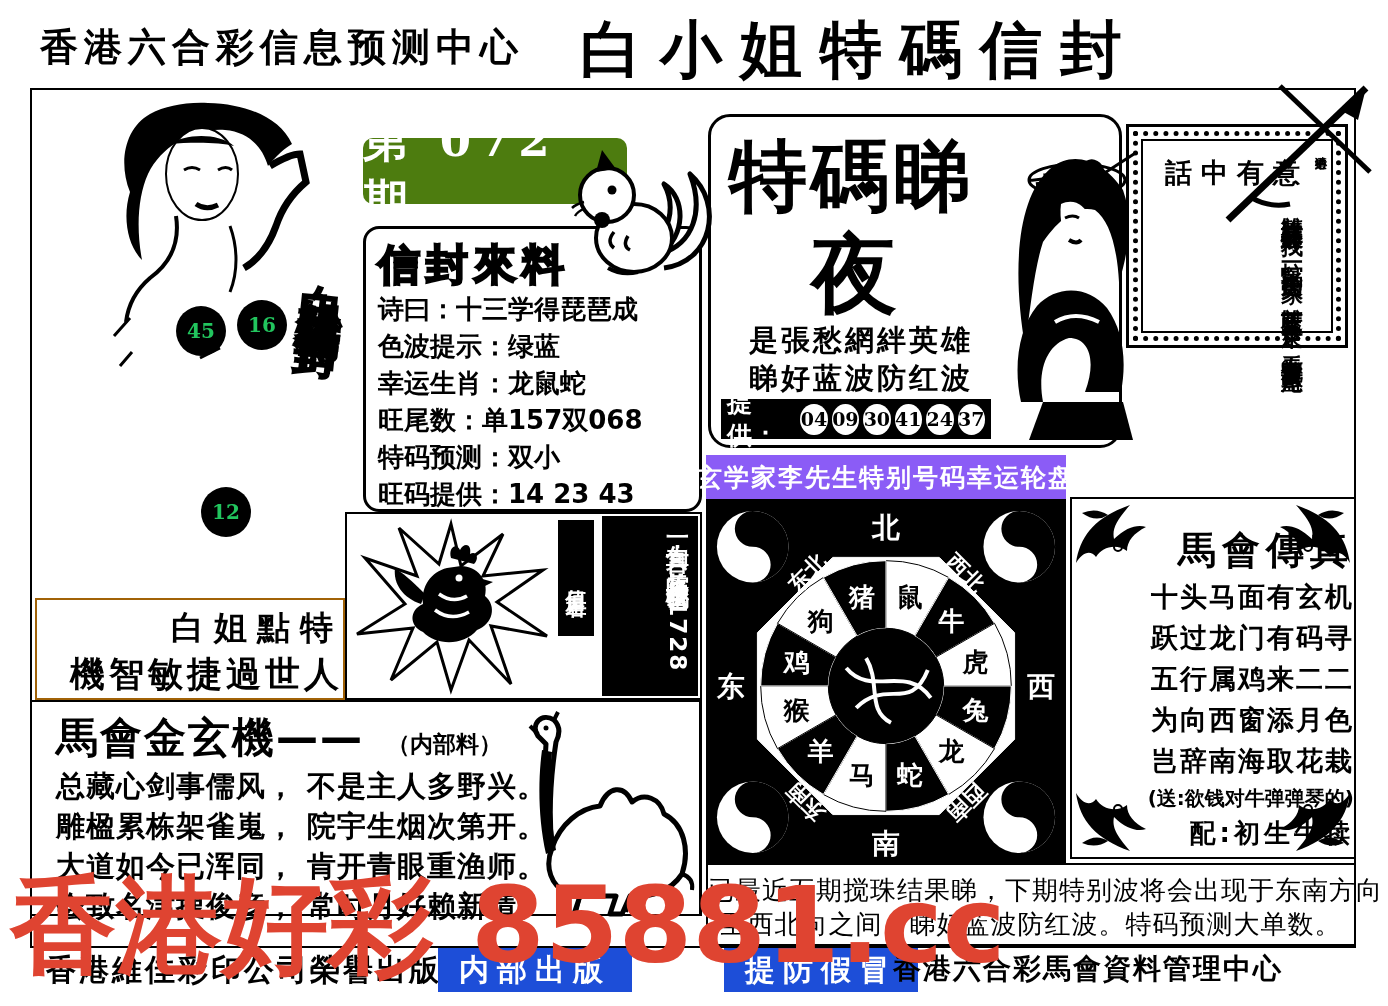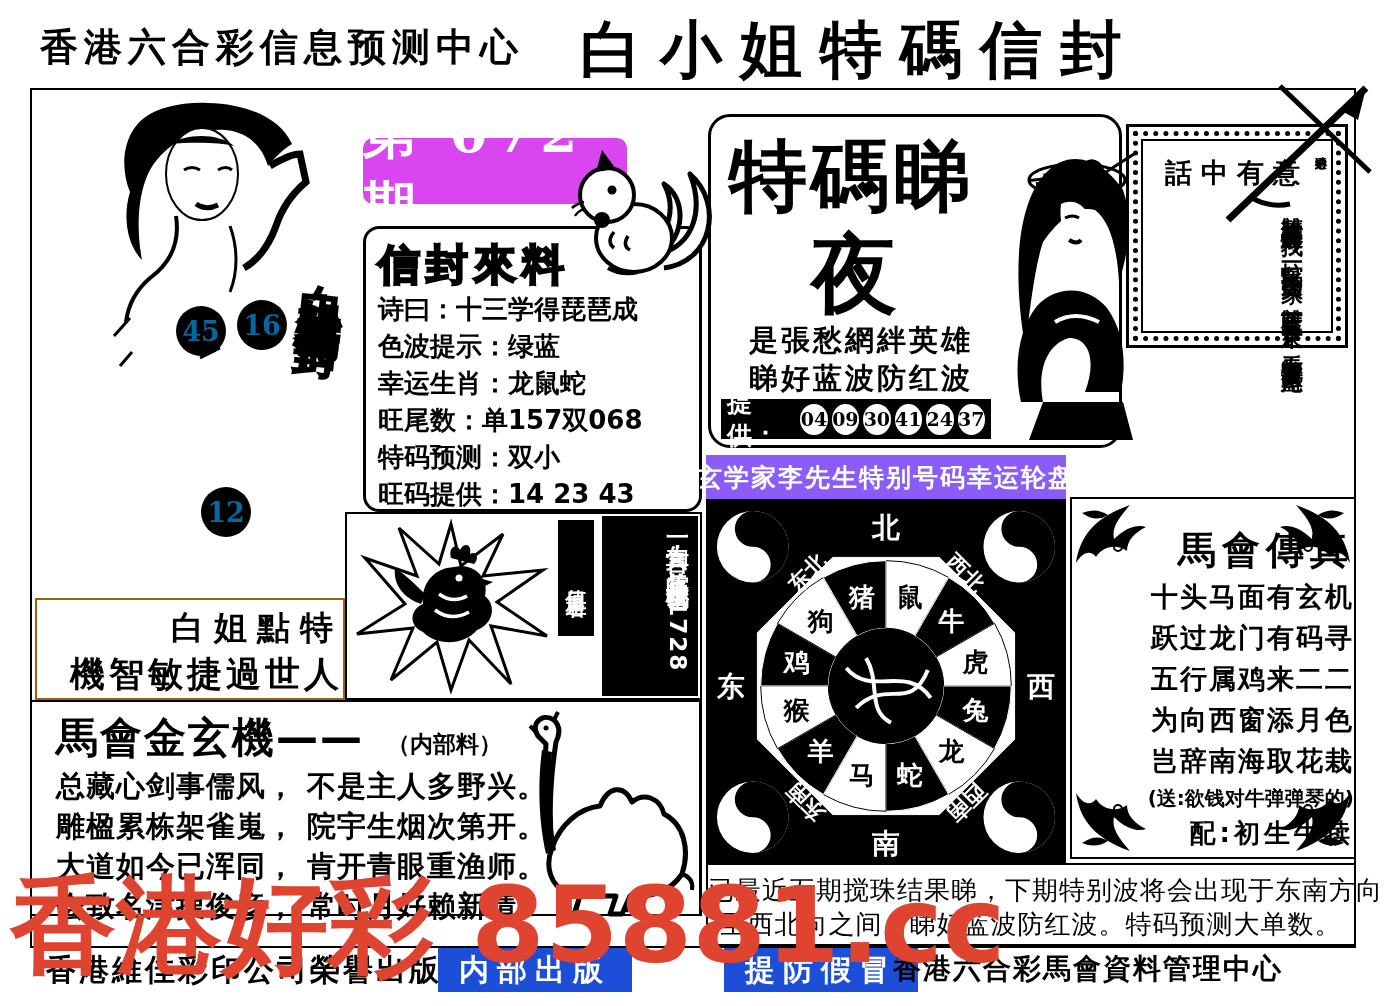--- a/index.html
+++ b/index.html
@@ -8,33 +8,33 @@
         font-family:"DejaVu Sans",sans-serif;color:#000}
   .abs{position:absolute}
   
   .agency{left:40px;top:22px;font-size:38px;font-weight:bold;letter-spacing:6px;white-space:nowrap}
   .main-title{left:580px;top:8px;font-size:62px;font-weight:bold;letter-spacing:18px;white-space:nowrap}
   
   .outer{left:30px;top:88px;width:1326px;height:860px;border:2px solid #000}
   
   .vtitle{left:278px;top:250px;height:390px;writing-mode:vertical-rl;font-size:44px;font-weight:bold;
           letter-spacing:8px;transform:rotate(6deg);color:#fff;-webkit-text-stroke:2px #000}
-  .numcirc{width:50px;height:50px;border-radius:50%;background:#000;color:#0369a1;display:flex;
-           align-items:center;justify-content:center;font-size:27px;font-weight:bold;
+  .numcirc{width:50px;height:50px;border-radius:50%;background:#000;color:#22c55e;display:flex;
+           align-items:center;justify-content:center;font-size:20px;font-weight:bold;
            font-family:"DejaVu Serif",serif}
   .baijie{left:35px;top:598px;width:310px;height:102px;border:2px solid #a16207;text-align:right;padding-top:6px}
   .baijie .l1{font-size:33px;font-weight:bold;letter-spacing:10px;padding-left:60px}
   .baijie .l2{font-size:35px;font-weight:bold;letter-spacing:4px}
   .jxj{left:30px;top:700px;width:672px;height:216px;border:2px solid #000;border-right-width:3px;padding:8px 0 0 24px}
   .jxj .t{font-size:42px;font-weight:bold;display:inline-block;letter-spacing:2px}
   .jxj .s{font-size:23px;font-weight:bold;margin-left:18px}
   .jxj .line{font-size:29px;font-weight:bold;line-height:40px;letter-spacing:1px;white-space:nowrap}
   
-  .issue{left:363px;top:138px;width:264px;height:66px;background:#d946ef;border-radius:10px;color:#fff;
-         display:flex;align-items:center;justify-content:center;font-size:53px;font-weight:bold;
+  .issue{left:363px;top:138px;width:264px;height:66px;background:#4d7c0f;border-radius:10px;color:#fff;
+         display:flex;align-items:center;justify-content:center;font-size:45px;font-weight:bold;
          letter-spacing:8px;font-family:"DejaVu Serif",serif}
   .envbox{left:363px;top:226px;width:339px;height:286px;border:3px solid #000;border-radius:16px;padding:8px 12px}
   .envbox .t{font-size:42px;font-weight:bold;letter-spacing:6px;color:#fff;-webkit-text-stroke:2.5px #000;height:54px}
   .envrow{font-size:26px;font-weight:bold;line-height:37px;white-space:nowrap}
   .roosterbox{left:345px;top:512px;width:357px;height:188px;border:2px solid #000}
   .dutystrip{right:106px;top:6px;width:36px;height:116px;background:#000;color:#fff;writing-mode:vertical-rl;
              font-size:21px;font-weight:bold;display:flex;align-items:center;justify-content:center;letter-spacing:3px}
   .dutypanel{right:2px;top:2px;width:96px;height:180px;background:#000;color:#fff;writing-mode:vertical-rl;
              padding:8px 4px;display:flex}
   .dutypanel div{font-size:23px;font-weight:bold;letter-spacing:2px;margin-left:6px;white-space:nowrap}

